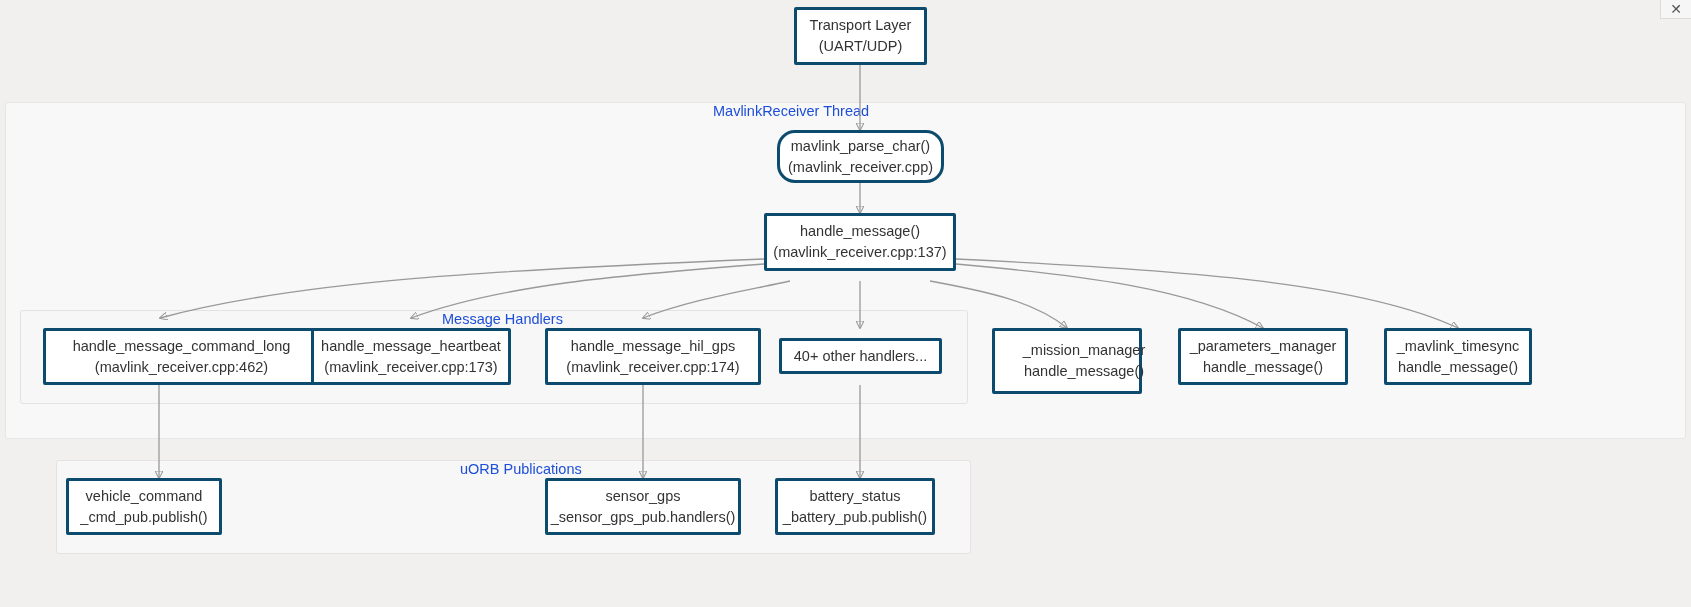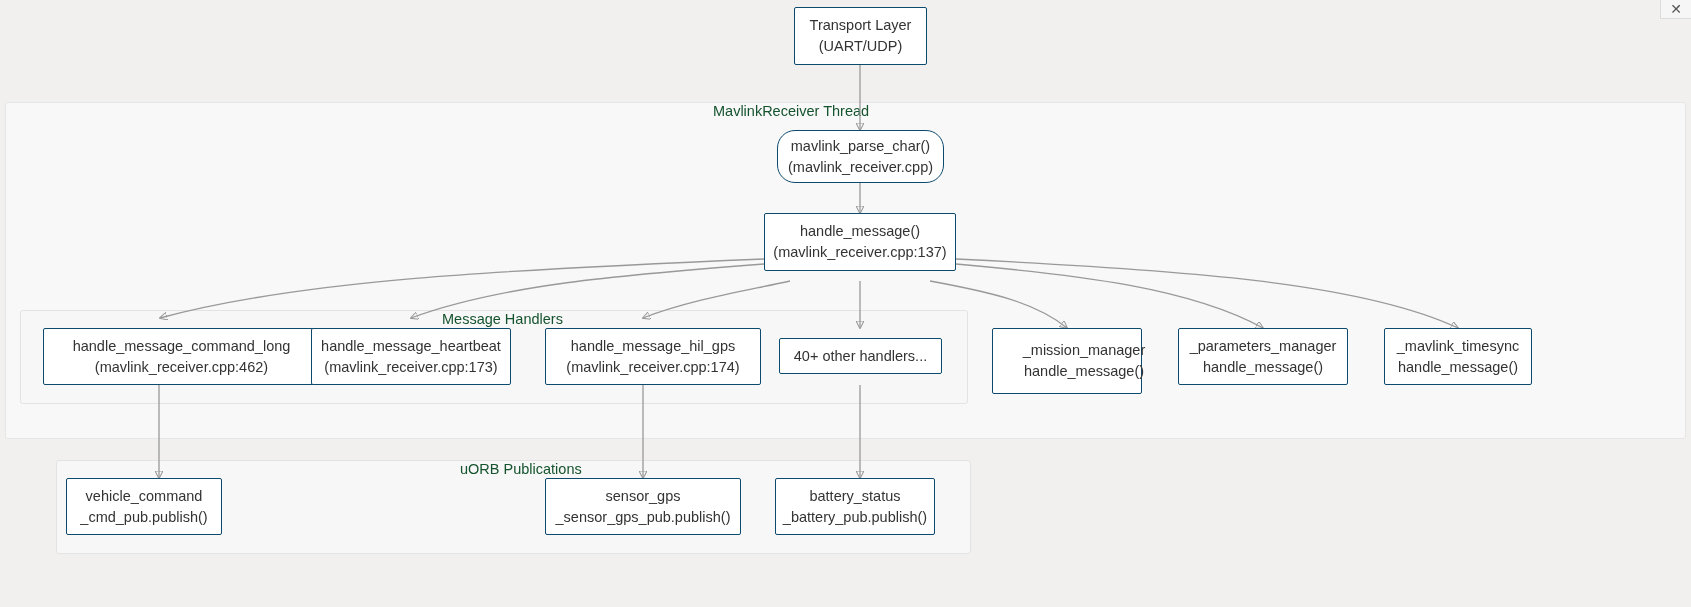--- a/index.html
+++ b/index.html
@@ -26,30 +26,30 @@
     border-radius: 3px;
     box-sizing: border-box;
   }
   .subgraph.outer {
     background: #f8f8f8;
     border-color: #e6e6e6;
   }
   .subgraph-label {
     position: absolute;
     font-size: 14.5px;
-    color: #14532d;
+    color: #1d4ed8;
     white-space: nowrap;
     background: transparent;
     line-height: 1;
   }
   
   .node {
     position: absolute;
     background: #ffffff;
-    border: 1px solid #0c4a6e;
+    border: 3px solid #0c4a6e;
     border-radius: 2px;
     box-sizing: border-box;
     display: flex;
     flex-direction: column;
     align-items: center;
     justify-content: center;
     color: #333333;
     font-size: 14.5px;
     line-height: 1.42;
     text-align: center;
@@ -188,21 +188,21 @@
     <span class="ln">handle_message()</span>
   </div>
 
   <div class="node" style="left:66px; top:478px; width:156px; height:57px;">
     <span class="ln">vehicle_command</span>
     <span class="ln">_cmd_pub.publish()</span>
   </div>
 
   <div class="node" style="left:545px; top:478px; width:196px; height:57px;">
     <span class="ln">sensor_gps</span>
-    <span class="ln">_sensor_gps_pub.publish()</span>
+    <span class="ln">_sensor_gps_pub.handlers()</span>
   </div>
 
   <div class="node" style="left:775px; top:478px; width:160px; height:57px;">
     <span class="ln">battery_status</span>
     <span class="ln">_battery_pub.publish()</span>
   </div>
 
 </div>
 
 </body></html>

